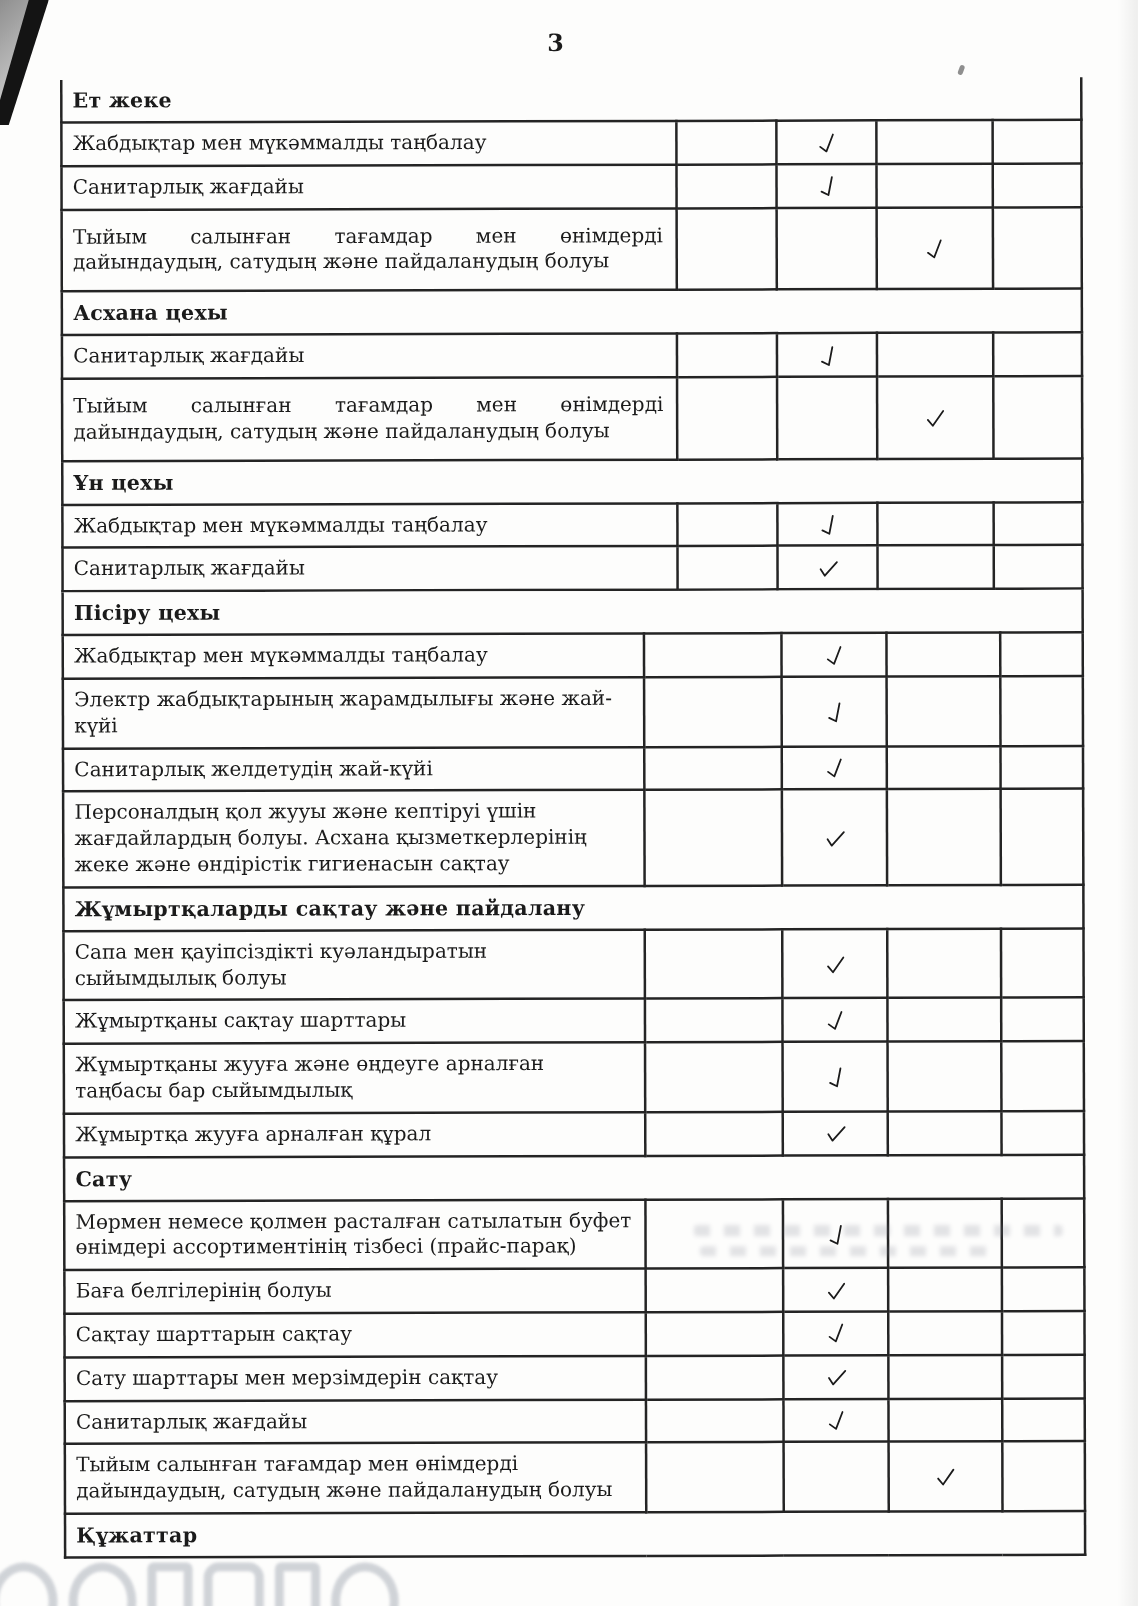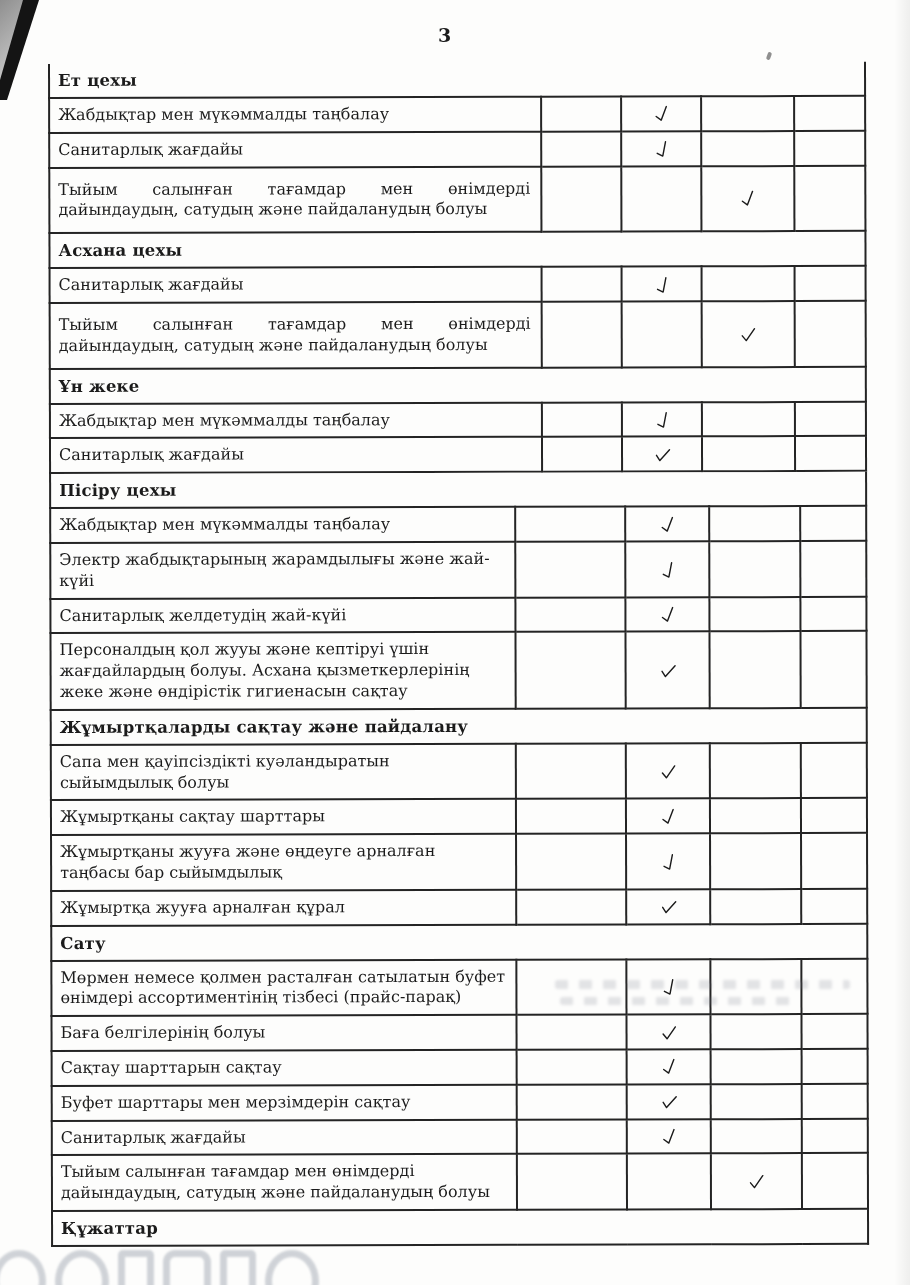--- a/index.html
+++ b/index.html
@@ -122,21 +122,21 @@
       <table class="sheet wide first">
         <colgroup>
           <col>
           <col>
           <col>
           <col>
           <col>
         </colgroup>
         <tbody>
           <tr>
-            <td colspan="5" class="section-header"><span>Ет цехы</span></td>
+            <td colspan="5" class="section-header"><span>Ет жеке</span></td>
           </tr>
           <tr>
             <td class="desc"><span>Жабдықтар мен мүкәммалды таңбалау</span></td>
             <td class="check-cell"></td>
             <td class="check-cell"><svg class="check" viewBox="0 0 26 24">
                 <path d="M5.5 13.5 L10.5 19.5 L21 4.5"></path>
               </svg></td>
             <td class="check-cell"></td>
             <td class="check-cell"></td>
           </tr>
@@ -173,21 +173,21 @@
           <tr>
             <td class="desc justify"><span>Тыйым салынған тағамдар мен өнімдерді дайындаудың, сатудың және пайдаланудың болуы</span></td>
             <td class="check-cell"></td>
             <td class="check-cell"></td>
             <td class="check-cell"><svg class="check" viewBox="0 0 26 24">
                 <path d="M5.5 13.5 L10.5 19.5 L21 4.5"></path>
               </svg></td>
             <td class="check-cell"></td>
           </tr>
           <tr>
-            <td colspan="5" class="section-header"><span>Ұн жеке</span></td>
+            <td colspan="5" class="section-header"><span>Ұн цехы</span></td>
           </tr>
           <tr>
             <td class="desc"><span>Жабдықтар мен мүкәммалды таңбалау</span></td>
             <td class="check-cell"></td>
             <td class="check-cell"><svg class="check" viewBox="0 0 26 24">
                 <path d="M5.5 13.5 L10.5 19.5 L21 4.5"></path>
               </svg></td>
             <td class="check-cell"></td>
             <td class="check-cell"></td>
           </tr>
@@ -313,21 +313,21 @@
           <tr>
             <td class="desc"><span>Сақтау шарттарын сақтау</span></td>
             <td class="check-cell"></td>
             <td class="check-cell"><svg class="check" viewBox="0 0 26 24">
                 <path d="M5.5 13.5 L10.5 19.5 L21 4.5"></path>
               </svg></td>
             <td class="check-cell"></td>
             <td class="check-cell"></td>
           </tr>
           <tr>
-            <td class="desc"><span>Буфет шарттары мен мерзімдерін сақтау</span></td>
+            <td class="desc"><span>Сату шарттары мен мерзімдерін сақтау</span></td>
             <td class="check-cell"></td>
             <td class="check-cell"><svg class="check" viewBox="0 0 26 24">
                 <path d="M5.5 13.5 L10.5 19.5 L21 4.5"></path>
               </svg></td>
             <td class="check-cell"></td>
             <td class="check-cell"></td>
           </tr>
           <tr>
             <td class="desc"><span>Санитарлық жағдайы</span></td>
             <td class="check-cell"></td>

